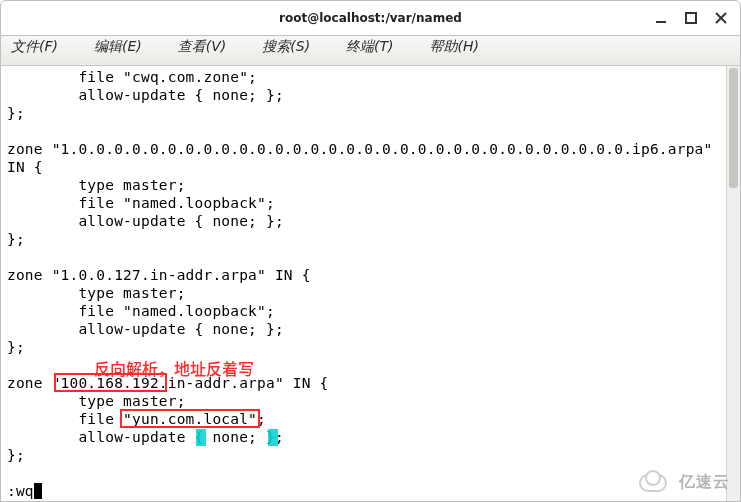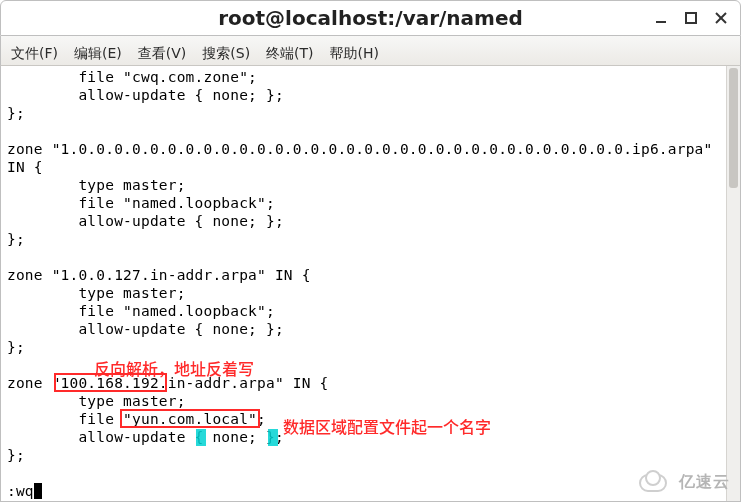--- a/index.html
+++ b/index.html
@@ -18,21 +18,21 @@
     border: 1px solid #bfbfbf;
     border-top-left-radius: 6px;
     border-top-right-radius: 6px;
     display: flex;
     align-items: center;
     justify-content: center;
     position: relative;
   }
   .titlebar .title {
     font-weight: bold;
-    font-size: 20px;
+    font-size: 12px;
     color: #222;
   }
   .win-controls {
     position: absolute;
     right: 6px; top: 4px;
     display: flex;
     gap: 4px;
   }
   .win-btn {
     width: 26px; height: 26px;
@@ -42,25 +42,26 @@
     border-radius: 3px;
   }
   .win-btn svg { display:block; }
   .menubar {
     height: 30px;
     background: linear-gradient(#f7f7f6, #eceae6);
     border-left: 1px solid #bfbfbf;
     border-right: 1px solid #bfbfbf;
     border-bottom: 1px solid #c9c7c3;
     display: flex;
-    align-items: flex-end;
+    align-items: flex-start;
     padding: 0 6px;
-    gap: 8px;
+    gap: 28px;
     font-size: 14px;
     color: #2b2b2b;
+    font-style: italic;
   }
   .menubar .mi { padding: 2px 4px; }
   .term {
     border-left: 1px solid #bfbfbf;
     border-right: 1px solid #bfbfbf;
     border-bottom: 1px solid #bfbfbf;
     height: calc(502px - 36px - 30px);
     background: #ffffff;
     position: relative;
     overflow: hidden;
@@ -195,21 +196,20 @@
 <span>};</span>
 <span></span>
 <span>:wq</span><span class="cursor"></span></pre>
 
   <div class="annot" style="left:93px; top:290px;">反向解析，地址反着写</div>
 
   <div class="redbox" style="left:53px; top:307px; width:113px; height:19px;"></div>
 
   <div class="redbox" style="left:119px; top:343px; width:140px; height:19px;"></div>
 
-  <div class="annot" style="left:282px; top:348px;">数据区域配置文件起一个名字</div>
 
   <div class="cyanbox" style="left:195px; top:363px; width:10px; height:17px;"></div>
   <div class="cyanbox" style="left:267px; top:363px; width:10px; height:17px;"></div>
 
   <div class="scrollbar">
     <div class="thumb"></div>
   </div>
 
   <div class="watermark">
     <span class="cloud"></span>

